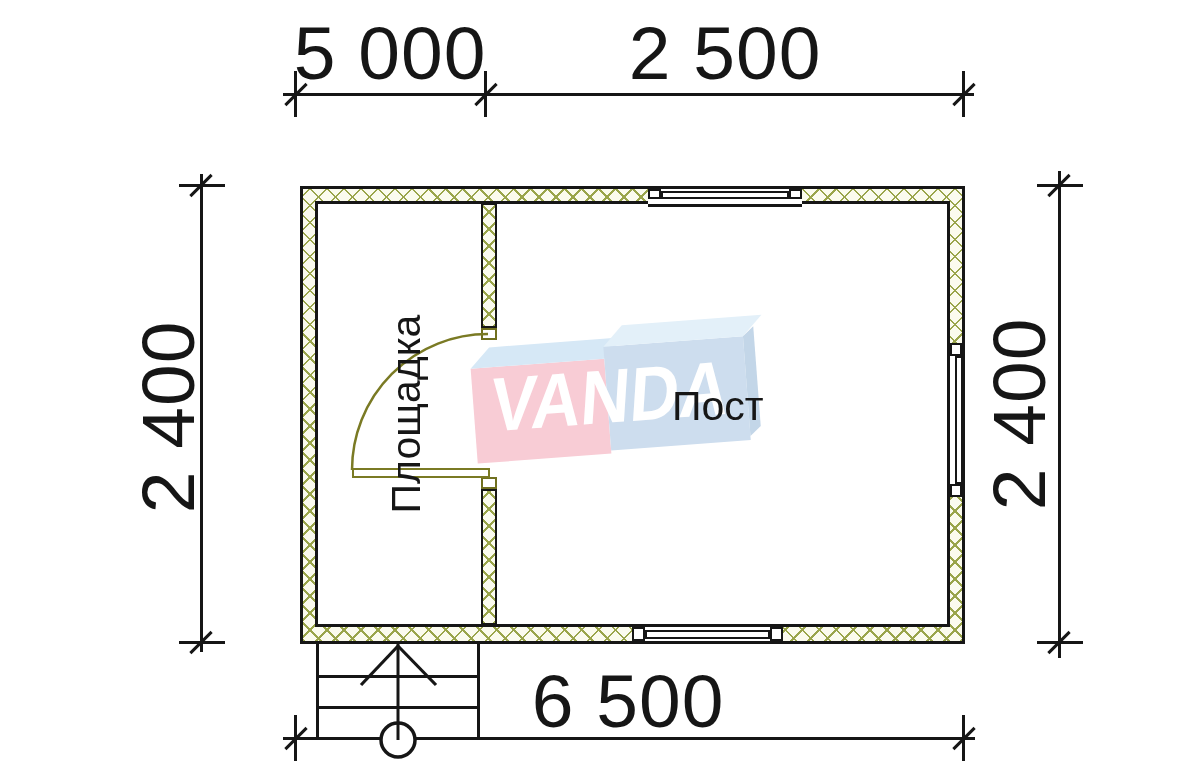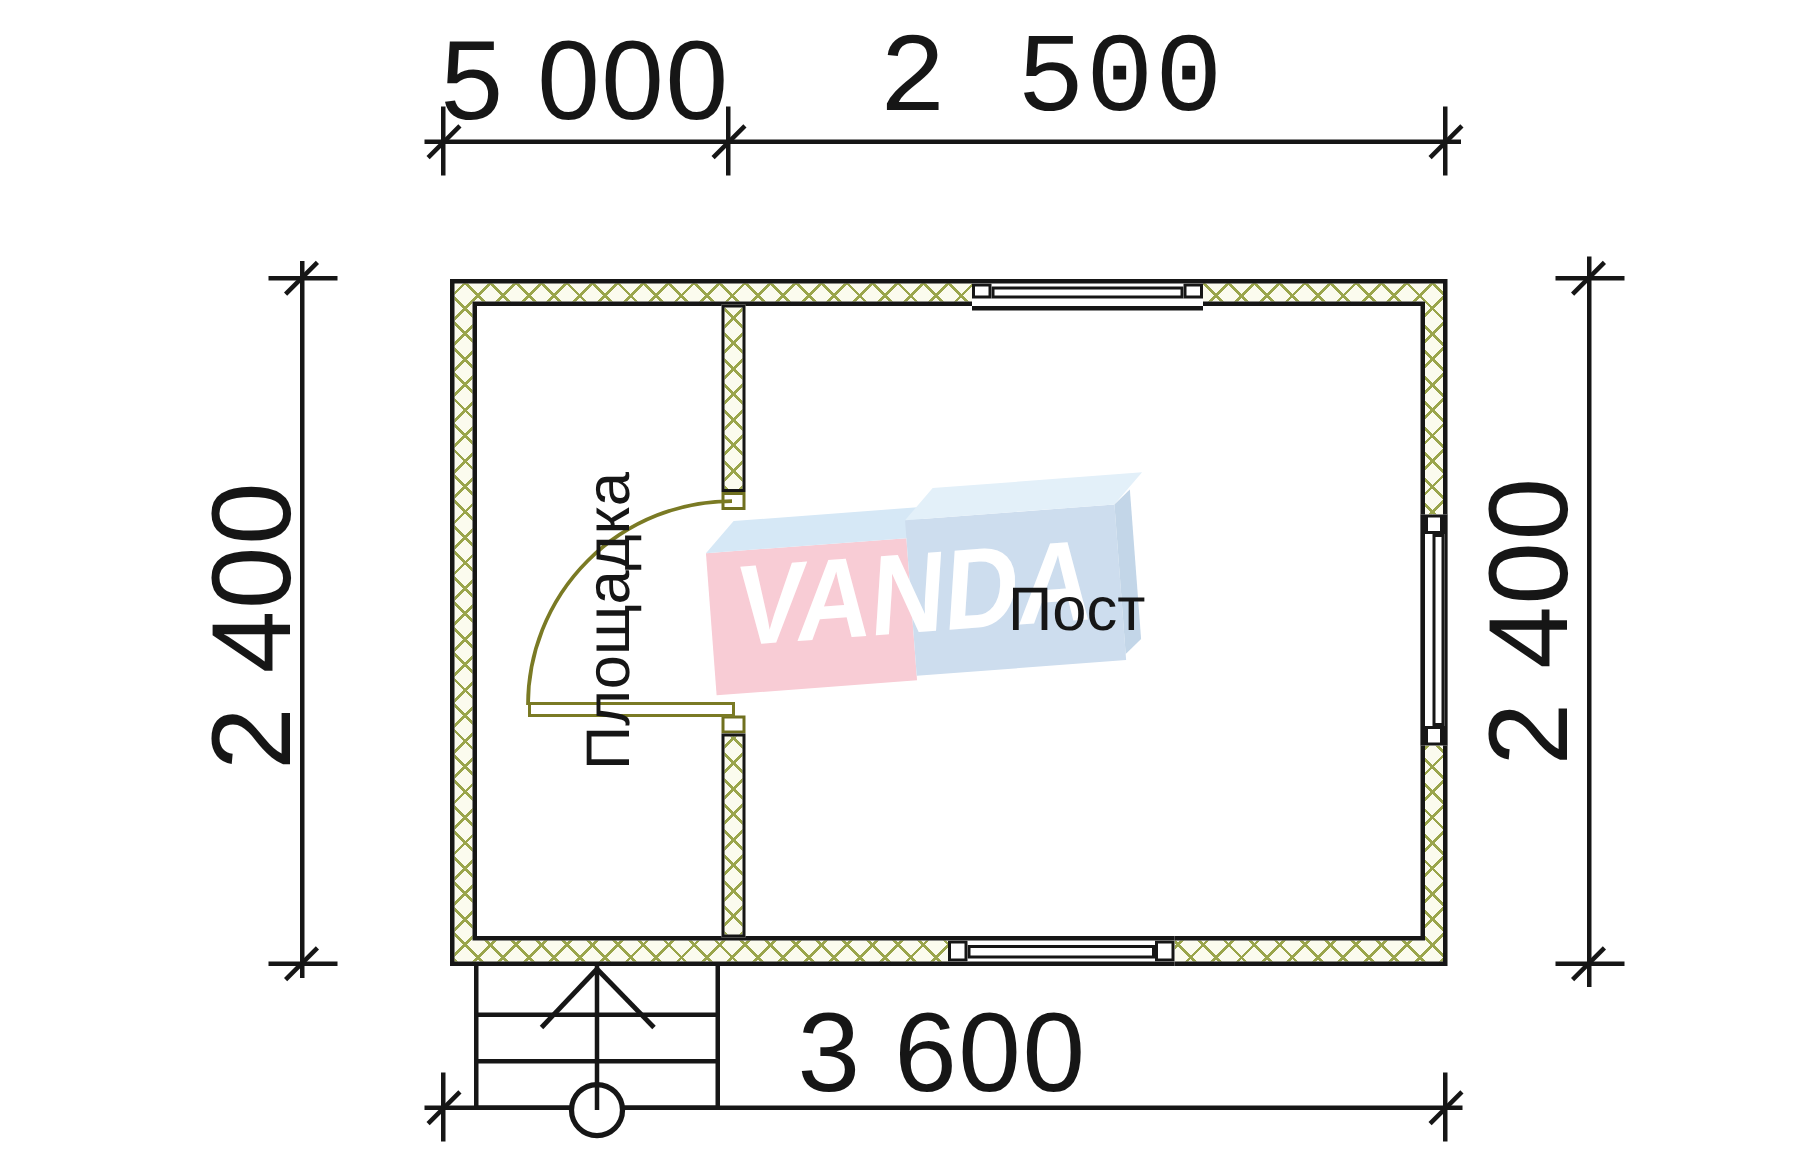--- a/index.html
+++ b/index.html
@@ -79,22 +79,22 @@
 <div class="tick-slash" style="left:186px;top:184px;"></div>
 <div class="tick-stub-h" style="left:179px;top:641px;"></div>
 <div class="tick-slash" style="left:186px;top:641px;"></div>
 
 <div class="tick-stub-h" style="left:1037px;top:184px;"></div>
 <div class="tick-slash" style="left:1044px;top:184px;"></div>
 <div class="tick-stub-h" style="left:1037px;top:641px;"></div>
 <div class="tick-slash" style="left:1044px;top:641px;"></div>
 
 <div class="dim-text" style="left:390px;top:16px;">5 000</div>
-<div class="dim-text" style="left:701px;top:16px;font-family:Liberation Mono, monospace;">2 500</div>
-<div class="dim-text" style="left:628px;top:664px;">3 600</div>
+<div class="dim-text" style="left:725px;top:16px;">2 500</div>
+<div class="dim-text" style="left:628px;top:664px;">6 500</div>
 <div class="dim-text vert" style="left:168px;top:417px;">2 400</div>
 <div class="dim-text vert" style="left:1019px;top:414px;">2 400</div>
 
 <div class="outer-wall hatch"></div>
 <div class="interior"></div>
 
 <div class="partition hatch" style="top:203px;height:125px;"></div>
 <div class="door-jamb" style="top:328px;"></div>
 <div class="door-jamb" style="top:477px;"></div>
 <div class="partition hatch" style="top:489px;height:136px;"></div>

